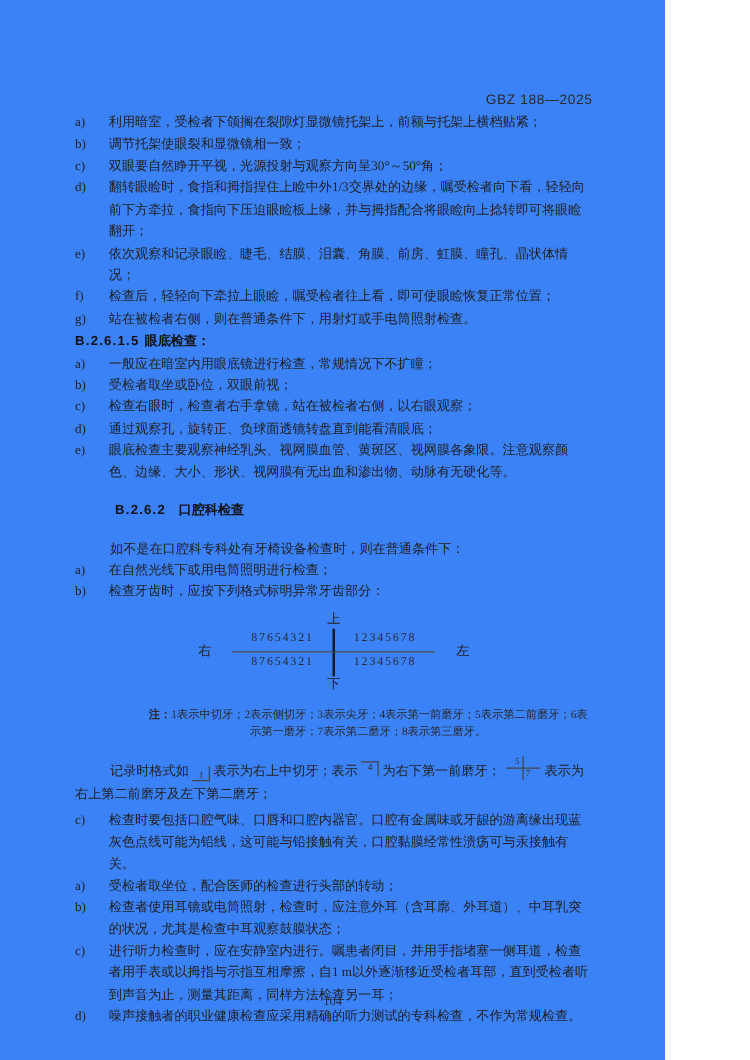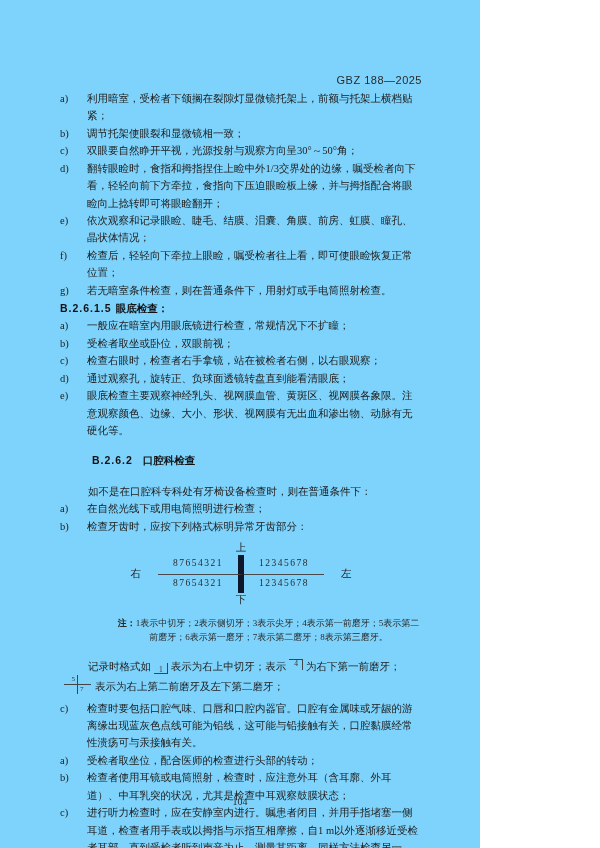--- a/index.html
+++ b/index.html
@@ -1,17 +1,17 @@
 <!DOCTYPE html>
 <html><head>
 <meta charset="utf-8">
 <style>
   html,body { margin:0; padding:0; background:#ffffff; }
   .page {
-    position:relative; width:480px; height:848px; background:#7dd3fc;
+    position:relative; width:532px; height:848px; background:#3b82f6;
     font-family:"Liberation Serif","DejaVu Serif",serif;
     color:#212121; font-size:10.5px; line-height:1.66; overflow:hidden;
     box-sizing:border-box;
   }
   .doc-header {
     position:absolute; top:71px; right:58px;
     font-family:"Liberation Sans","DejaVu Sans",sans-serif;
     font-size:11px; color:#2a2a2a; letter-spacing:0.5px;
   }
   .content { position:absolute; top:90px; left:60px; right:58px; }
@@ -34,21 +34,21 @@
   .chart .vlab { font-size:10.5px; line-height:1.3; }
   .chart-mid { display:flex; align-items:center; justify-content:center; }
   .chart-side { font-size:10.5px; padding:0 17px; }
   .chart-grid { display:inline-block; }
   .chart-row { display:flex; }
   .chart-cell {
     width:80px; padding:1px 0 2px; letter-spacing:1.5px;
     font-size:9.5px; text-align:center; color:#2a2a2a;
   }
   .chart-row.upper .chart-cell { border-bottom:1px solid #4a4a4a; }
-  .chart-cell.first { border-right:6px solid #0f172a; }
+  .chart-cell.first { border-right:2px solid #0f172a; }
   
   .note { font-size:9px; line-height:1.6; margin:9px 0 0 55px; color:#2a2a2a;text-align:center; }
   .note b { font-family:"Liberation Sans","DejaVu Sans",sans-serif; }
   
   .record { margin:13px 0 0 0; text-indent:28px; }
   .tsym { color:#333; }
   .t-ur {
     display:inline-block; border-bottom:1px solid #444; border-right:1px solid #444;
     padding:3px 4px 0 5px; font-size:7.5px; line-height:1; vertical-align:-2px;
     margin:0 3px; text-indent:0;
@@ -101,21 +101,21 @@
       <div class="li">
         <span class="lbl">e)</span>
         <span class="txt">依次观察和记录眼睑、睫毛、结膜、泪囊、角膜、前房、虹膜、瞳孔、晶状体情况；</span>
       </div>
       <div class="li">
         <span class="lbl">f)</span>
         <span class="txt">检查后，轻轻向下牵拉上眼睑，嘱受检者往上看，即可使眼睑恢复正常位置；</span>
       </div>
       <div class="li">
         <span class="lbl">g)</span>
-        <span class="txt">若无暗室条件检查，则在普通条件下，用射灯或手电筒照射检查。</span>
+        <span class="txt">站在被检者右侧，则在普通条件下，用射灯或手电筒照射检查。</span>
       </div>
     </div>
 
     <div class="h5">
       <span class="num">B.2.6.1.5</span><span>眼底检查：</span>
     </div>
     <div>
       <div class="li">
         <span class="lbl">a)</span>
         <span class="txt">一般应在暗室内用眼底镜进行检查，常规情况下不扩瞳；</span>

